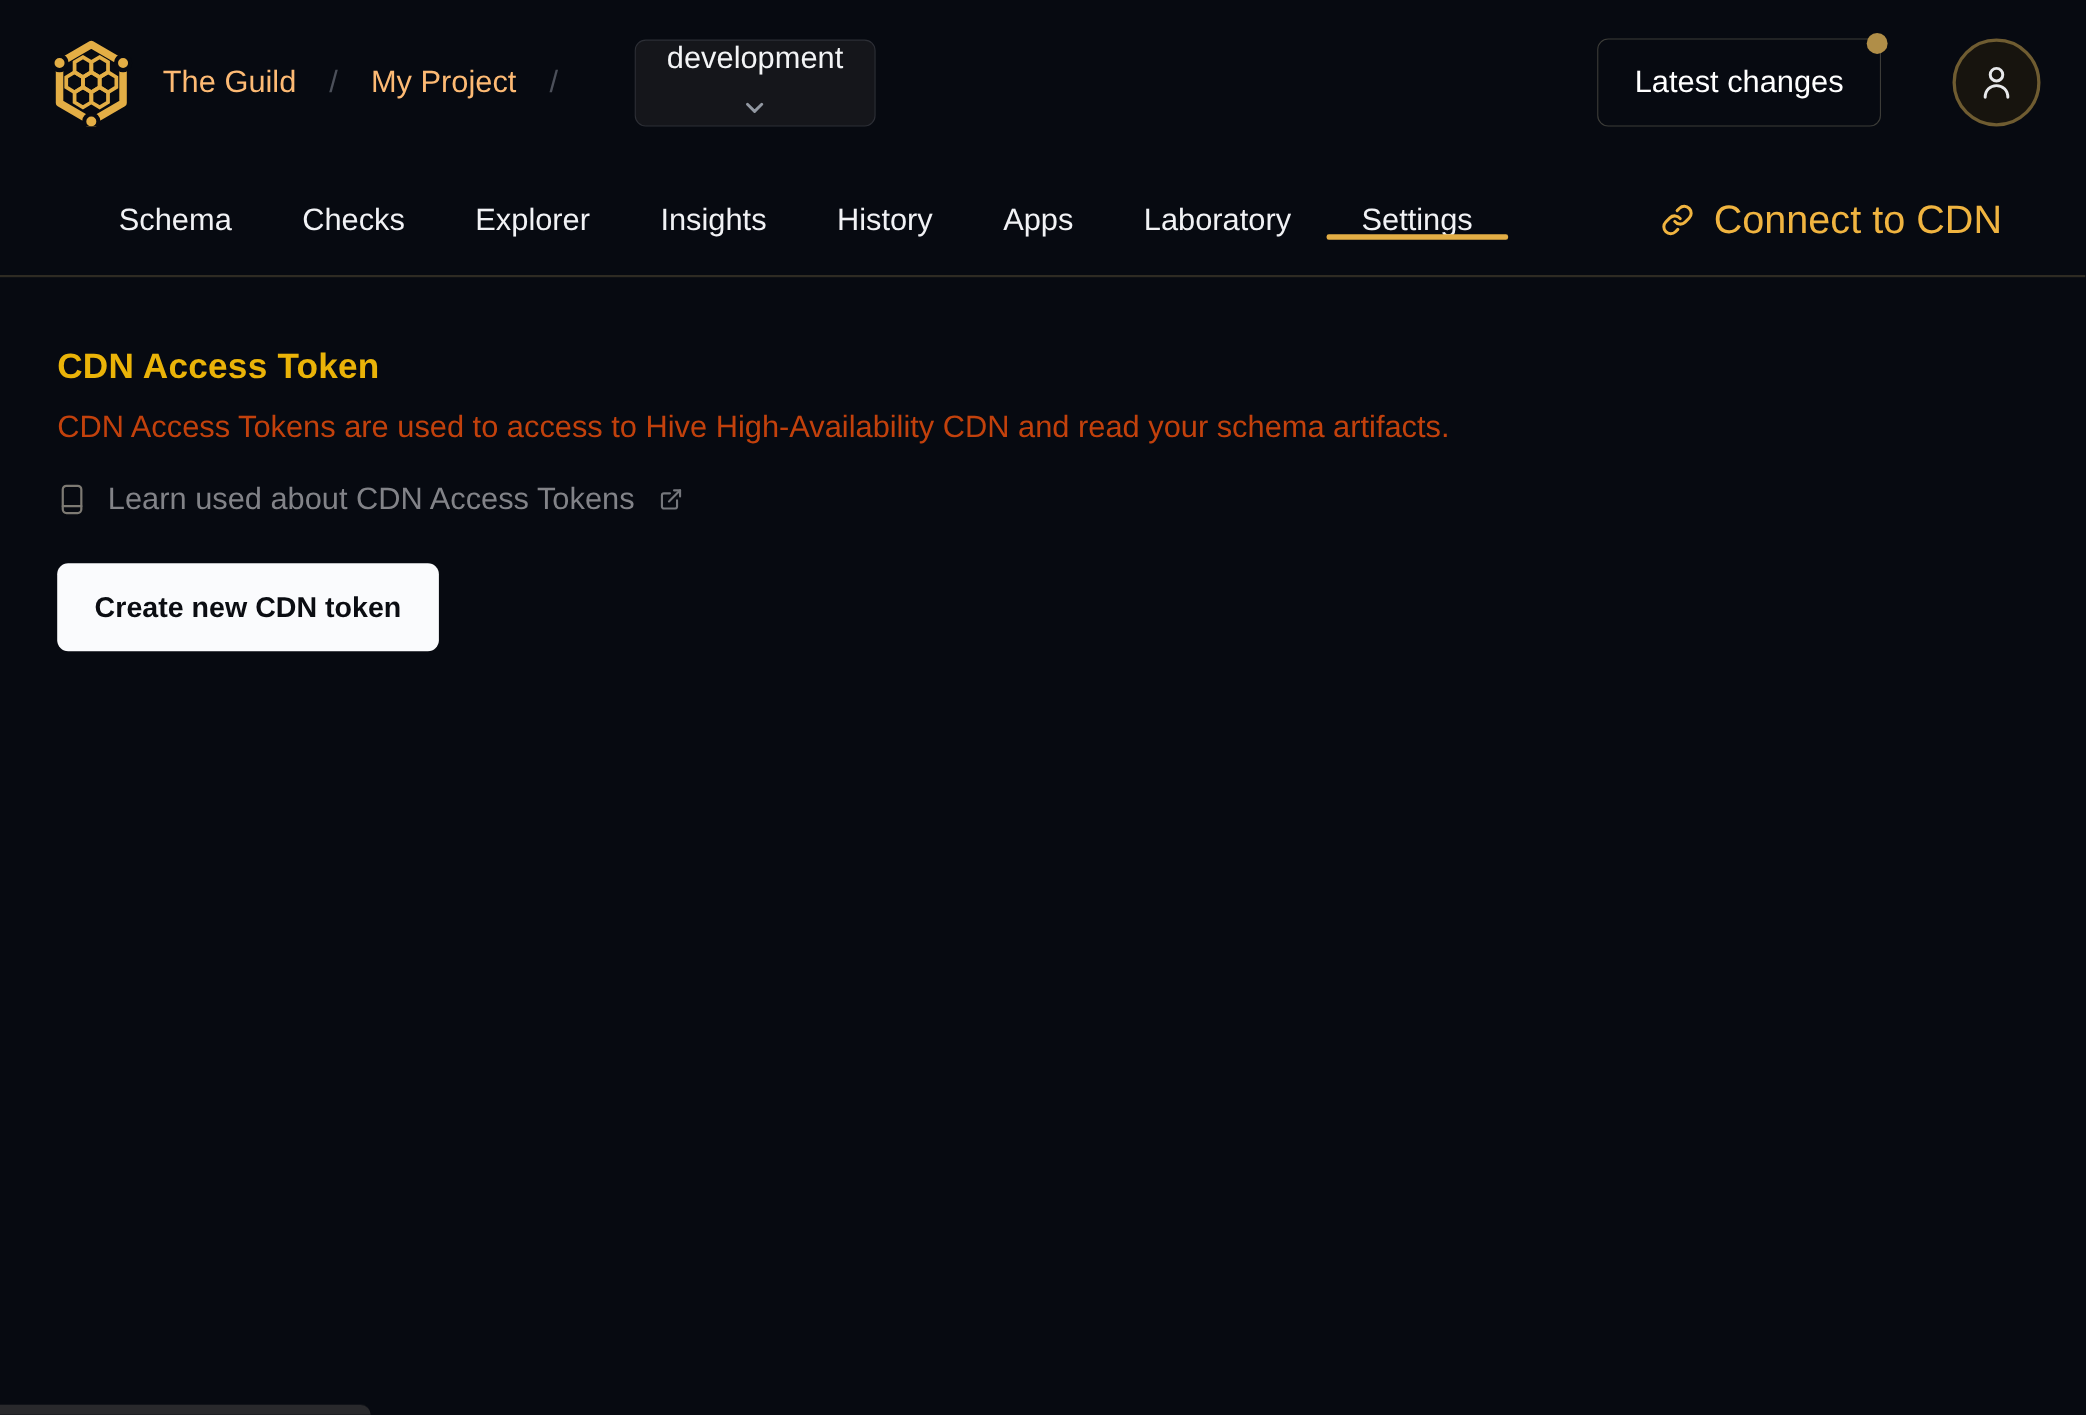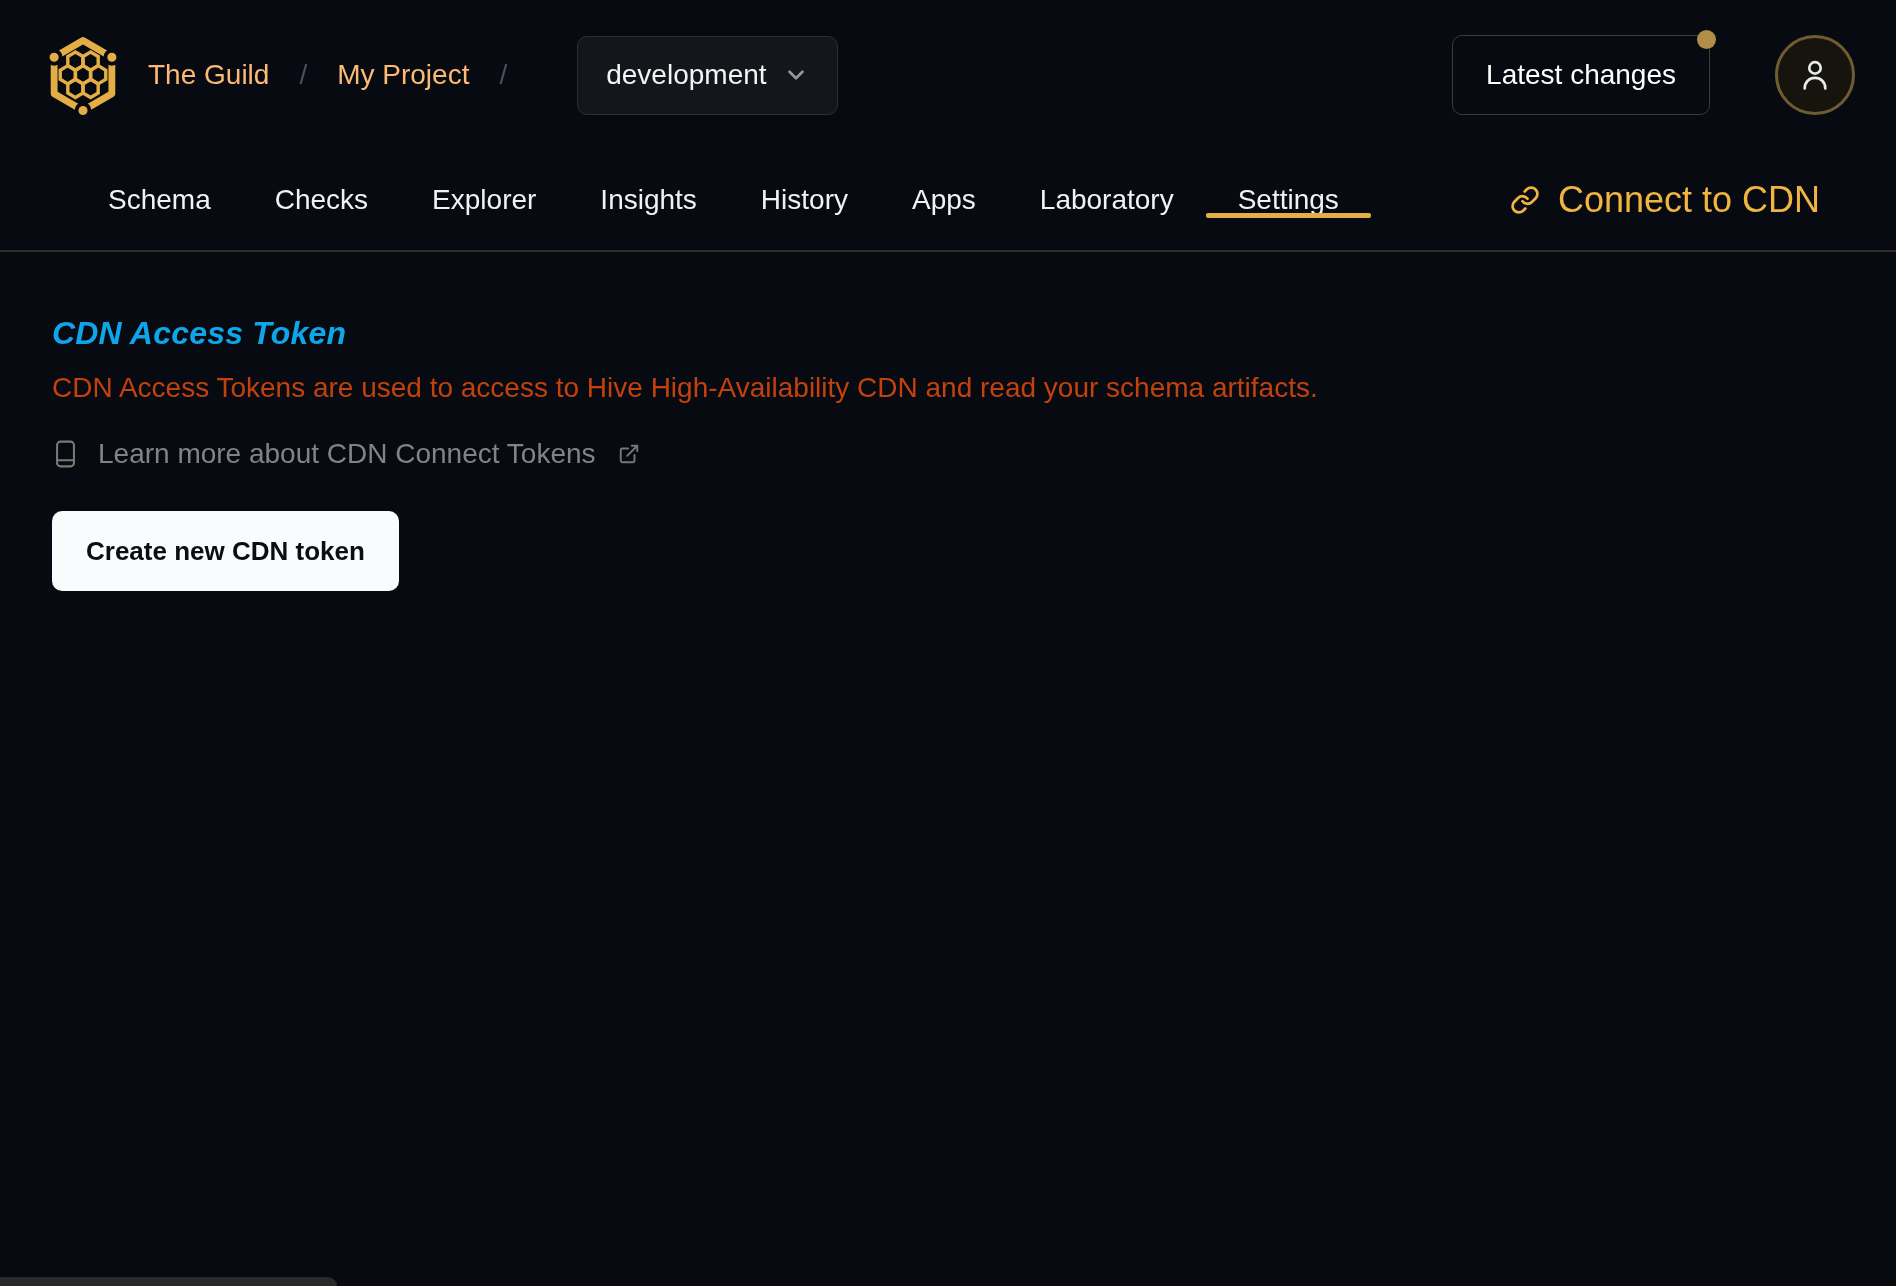--- a/index.html
+++ b/index.html
@@ -27,20 +27,21 @@
     padding: 0 28px;
     display: flex;
     align-items: center;
     gap: 16px;
     background: #15161b;
     border: 1px solid #2d2f36;
     border-radius: 10px;
     font-size: 28px;
     color: #f3f4f6;
     cursor: pointer;
+    flex-direction: column;
   }
   .chevron-svg { width: 26px; height: 26px; color: #9298a2; }
   .header-spacer { flex: 1; }
   .latest-btn {
     position: relative;
     height: 80px;
     padding: 0 33px;
     display: flex;
     align-items: center;
     background: transparent;
@@ -134,23 +135,22 @@
     color: #dfe2e8;
     cursor: pointer;
   }
   .side-item.active { background: #1c1c1c; }
 
   .main { flex: 1; margin: 60px 0 0 52px; }
   .page-title {
     font-size: 32px;
     font-weight: 700;
     line-height: 42px;
-    color: #0ea5e9;
+    color: #eab308;
     letter-spacing: 0.2px;
-    font-style: italic;
   }
   .page-desc {
     margin-top: 16px;
     font-size: 28px;
     line-height: 36px;
     color: #c2410c;
   }
   .learn-link {
     margin-top: 32px;
     display: inline-flex;
@@ -260,21 +260,21 @@
 
   <div class="main">
     <div class="page-title">CDN Access Token</div>
     <div class="page-desc">CDN Access Tokens are used to access to Hive High-Availability CDN and read your schema artifacts.</div>
 
     <a class="learn-link">
       <svg class="book-svg" viewBox="0 0 24 26" fill="none" stroke="currentColor" stroke-width="1.8" stroke-linecap="round" stroke-linejoin="round">
         <rect x="4.5" y="2" width="15" height="22" rx="3"></rect>
         <path d="M4.5 18.5h15"></path>
       </svg>
-      <span>Learn more about CDN Connect Tokens</span>
+      <span>Learn used about CDN Access Tokens</span>
       <svg class="ext-svg" viewBox="0 0 24 24" fill="none" stroke="currentColor" stroke-width="2.1" stroke-linecap="round" stroke-linejoin="round">
         <path d="M18 13v6a2 2 0 0 1-2 2H5a2 2 0 0 1-2-2V8a2 2 0 0 1 2-2h6"></path>
         <polyline points="15 3 21 3 21 9"></polyline>
         <line x1="10" y1="14" x2="21" y2="3"></line>
       </svg>
     </a>
 
     <button class="create-btn">Create new CDN token</button>
   </div>
 </div>

